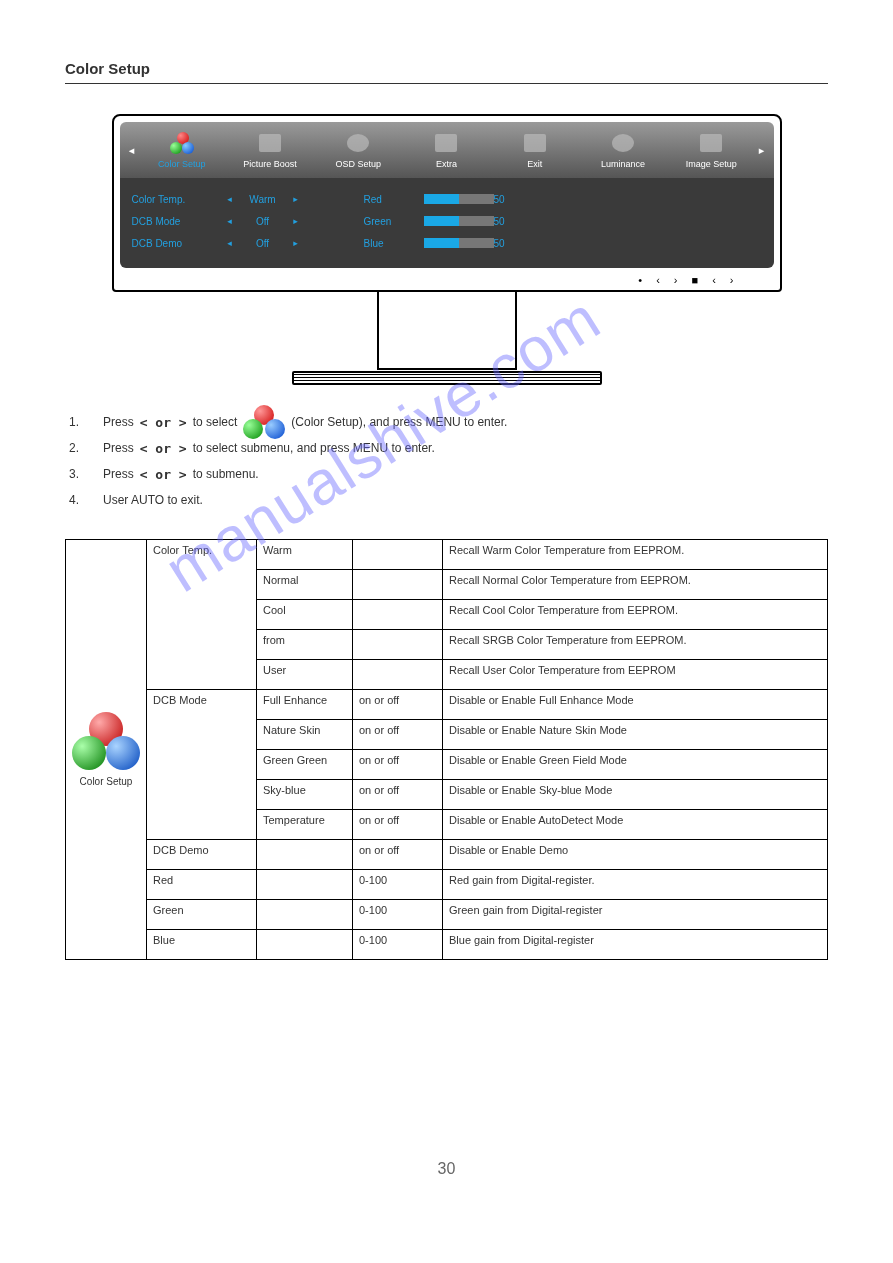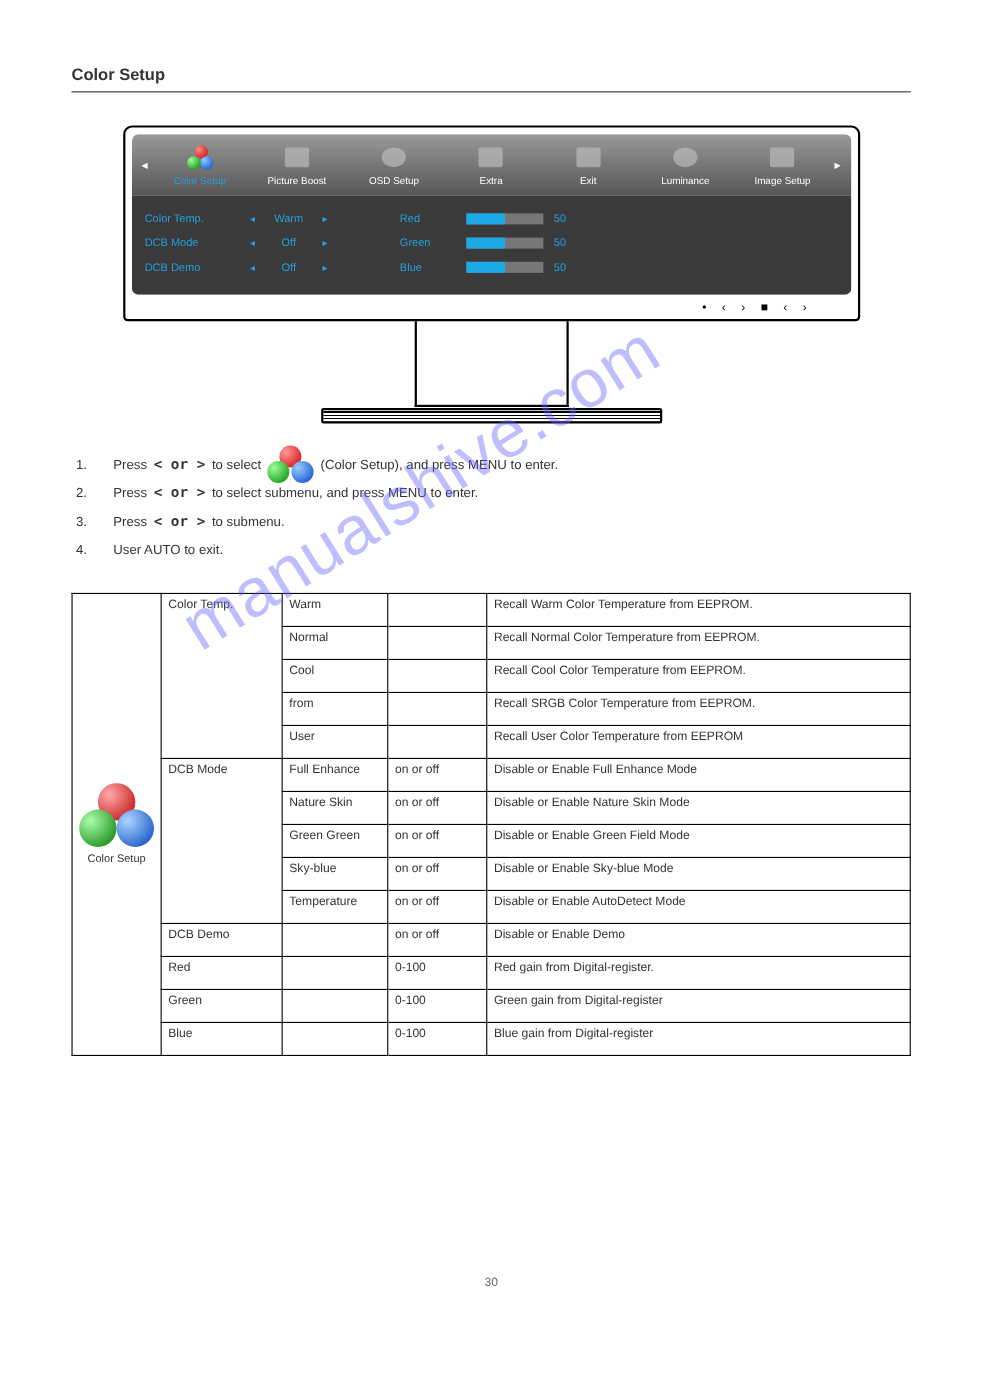--- a/index.html
+++ b/index.html
@@ -73,21 +73,21 @@
     font-size: 10px;
   }
   .osd-row { display:flex; align-items:center; height:22px; }
   .osd-row .lbl1 { width:90px; }
   .osd-row .tri { width:16px; text-align:center; color:#22a0e0; font-size:9px;}
   .osd-row .val1 { width:50px; text-align:center; }
   .osd-row .gap { width:60px; }
   .osd-row .lbl2 { width:60px; }
   .osd-row .bar { width:70px; height:10px; background:#777; position:relative; }
   .osd-row .bar::before { content:""; position:absolute; top:0; left:0; height:100%; width:50%; background:#1aa8e6;}
-  .osd-row .num { width:30px; padding-left:10px; }
+  .osd-row .num { width:30px; }
   .monitor-controls {
     display:flex; justify-content:flex-end; gap:14px; padding:6px 40px 2px 0;
     color:#000;
   }
   .monitor-controls span { font-size:11px; }
   .stand {
     display:inline-block;
     width:140px; height:78px;
     border-left:2px solid #000; border-right:2px solid #000; border-bottom:2px solid #000;
     position:relative;
@@ -133,21 +133,21 @@
     font-size: 62px;
     color: rgba(100,100,255,0.42);
     font-family: Arial, sans-serif;
     letter-spacing: 1px;
     pointer-events:none;
     white-space: nowrap;
     font-weight: 400;
   }
   .page-num {
     text-align:center;
-    font-size:11px;
+    font-size:16px;
     color:#666;
     margin-top: 200px;
   }
 </style>
 </head>
 <body>
 
 <div class="page">
 
   <div class="section-title">Color Setup</div>

